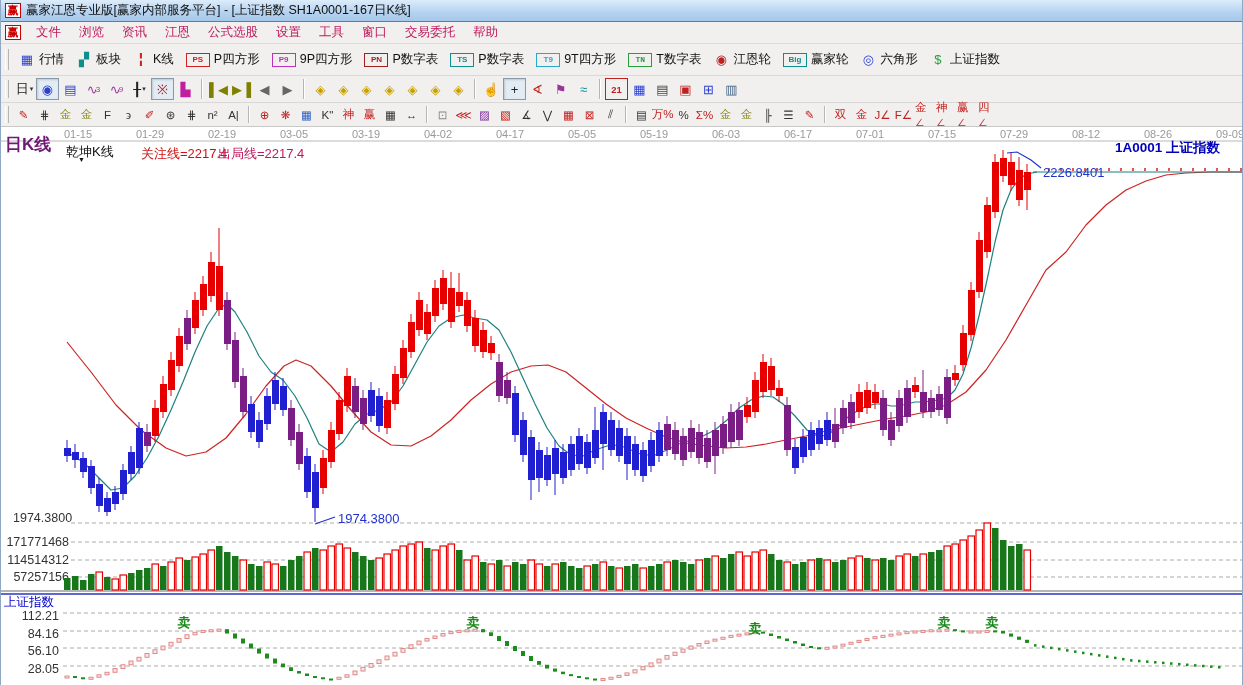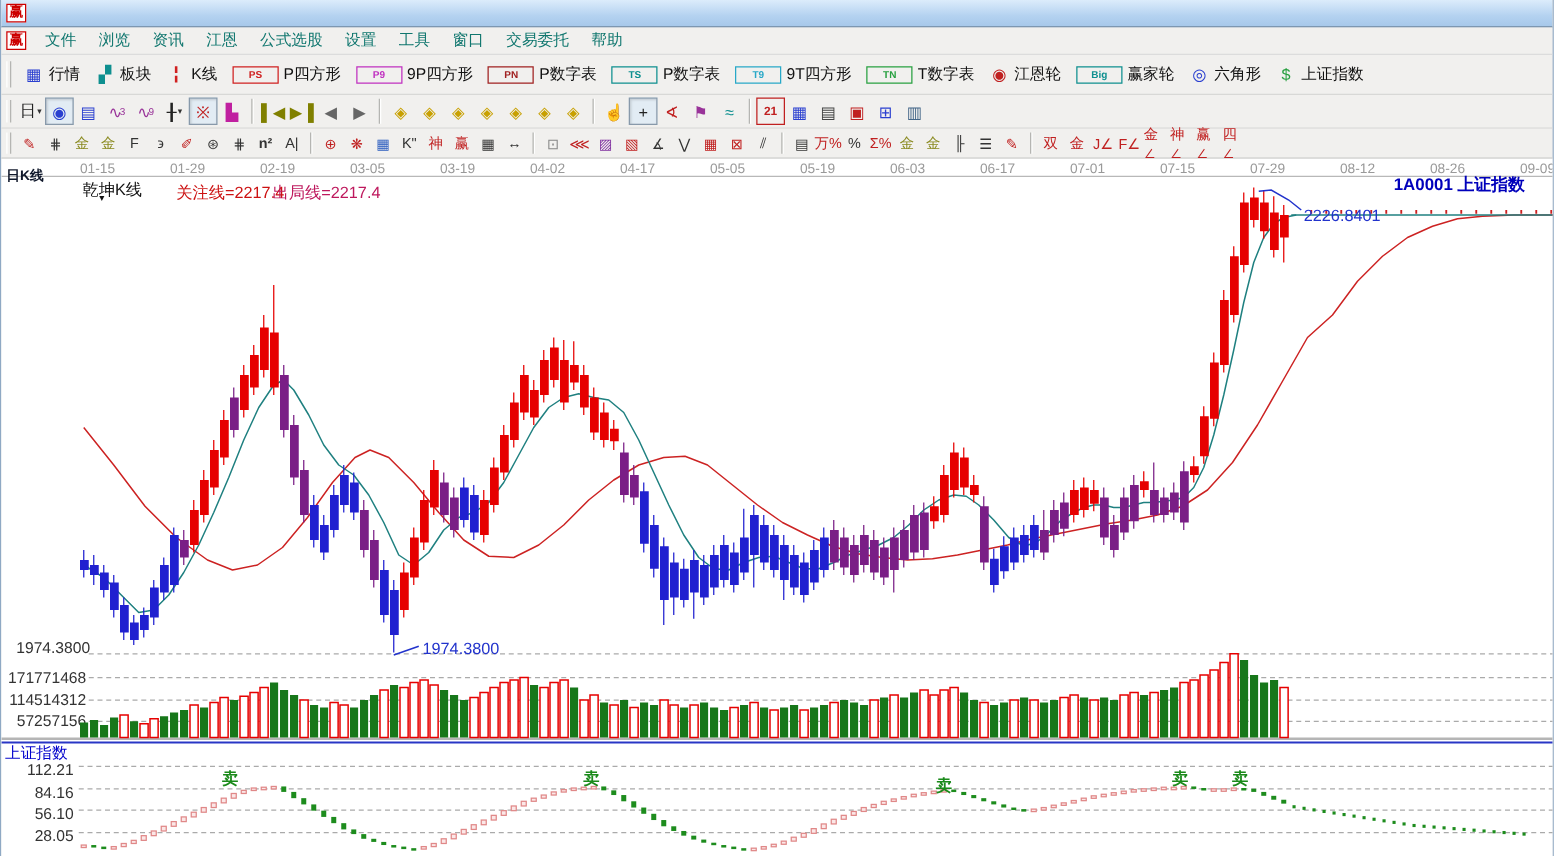--- a/index.html
+++ b/index.html
@@ -10,63 +10,64 @@
   .titlebar { height:22px; background:linear-gradient(#dcecfb,#b4d2f0 60%,#a7c8ea); border-bottom:1px solid #5d7d9d;
               display:flex; align-items:center; padding-left:4px; gap:5px; }
   .titlebar .logo { width:16px; height:15px; background:#fff; border:1px solid #c00; color:#c00; font-weight:bold;
                     font-size:11px; line-height:13px; text-align:center; }
   .titlebar .title { font-size:12.5px; color:#111; }
 
   
   .menubar { height:22px; background:#f1f0ee; border-bottom:1px solid #dcdcdc; display:flex; align-items:center; padding-left:4px; }
   .menubar .logo { width:16px; height:15px; background:#fff; border:1px solid #c00; color:#c00; font-weight:bold;
                    font-size:11px; line-height:13px; text-align:center; margin-right:6px; }
-  .menubar .mitem { font-size:12.5px; color:#0f766e; padding:16px 9px; cursor:default; }
+  .menubar .mitem { font-size:12.5px; color:#be185d; padding:16px 9px; cursor:default; }
 
   
   .tb { display:flex; align-items:center; background:#f1f0ee; padding-left:2px; }
   .tb1 { height:32px; border-bottom:1px solid #d8d8d6; }
   .tb2 { height:27px; border-bottom:1px solid #d8d8d6; }
   .tb3 { height:24px; border-bottom:1px solid #c8c8c6; }
   .grip { width:4px; height:70%; border-left:1px solid #fff; border-right:1px solid #b5b5b2; margin:0 4px 0 2px; }
   .sep  { width:2px; height:75%; border-left:1px solid #b5b5b2; border-right:1px solid #fff; margin:0 4px; }
   .tbtn { display:flex; align-items:center; gap:4px; padding:2px 5px; font-size:12.5px; color:#111; cursor:default; border:1px solid transparent; }
   .tbtn .ic { font-size:13px; line-height:16px; min-width:16px; text-align:center; }
-  .tbtn .ic.boxed { font-size:8px; font-weight:bold; border:1px solid currentColor; width:37px; height:14px; line-height:12px; }
+  .tbtn .ic.boxed { font-size:8px; font-weight:bold; border:1px solid currentColor; width:24px; height:14px; line-height:12px; }
   .ibtn { width:23px; height:22px; display:flex; align-items:center; justify-content:center; font-size:13px;
           border:1px solid transparent; cursor:default; position:relative; }
   .tb3 .ibtn { width:21px; height:20px; font-size:11.5px; }
   .ibtn.pressed { border:1px solid #8899aa; background:#e2ecf4; box-shadow:inset 1px 1px 2px rgba(0,0,0,.15); }
   .ibtn .dd { font-size:7px; color:#333; margin-left:1px; }
   .ibtn .sub { font-size:8px; margin-left:-2px; }
   .ibtn.boxed { font-size:9.5px; font-weight:bold; border:1px solid currentColor; }
 
   
   .chart { position:relative; width:1243px; height:558px; background:#fff; }
   .chart svg { position:absolute; left:0; top:0; }
   .flabel { position:absolute; white-space:nowrap; }
-  .lbl-kline   { left:4px;  top:6px;  color:#0f172a; font-size:11px; font-weight:bold; }
+  .lbl-kline   { left:4px;  top:6px;  color:#701a75; font-size:17px; font-weight:bold; }
   .lbl-qiankun { left:65px; top:16px; color:#111;    font-size:13px; }
   .lbl-qk-dd   { left:77px; top:29px; color:#111;    font-size:7px; }
   .lbl-watch   { left:140px;top:18px; color:#cc1111; font-size:13px; }
   .lbl-exit    { left:217px;top:18px; color:#be185d; font-size:13px; }
   .lbl-symbol  { right:24px; top:12px; color:#0000bb; font-size:13.5px; font-weight:bold; }
   .lbl-energy  { left:3px;  top:467px;color:#0000cc; font-size:12.5px; }
 
   text { font-family:"Liberation Sans", sans-serif; }
   .t-date { font-size:11px; fill:#999; }
   .t-axis { font-size:12.5px; fill:#333; }
   .t-ann  { font-size:13px; fill:#2233cc; }
   .t-sig  { font-size:13px; font-weight:bold; }
 </style>
 </head>
 <body>
 
 <div class="titlebar">
   <div class="logo">赢</div>
+  <div class="title">赢家江恩专业版[赢家内部服务平台] - [上证指数  SH1A0001-167日K线]</div>
 </div>
 
 <div class="menubar">
   <div class="logo">赢</div>
   <div id="menu-items" style="display:flex">
       <div class="mitem">文件</div>
       <div class="mitem">浏览</div>
       <div class="mitem">资讯</div>
       <div class="mitem">江恩</div>
       <div class="mitem">公式选股</div>
@@ -106,21 +107,21 @@
     </div>
     <div class="tbtn">
       <span class="ic boxed" style="color: rgb(14, 143, 143); text-align: center;">TS</span>
       <span>P数字表</span>
     </div>
     <div class="tbtn">
       <span class="ic boxed" style="color: rgb(40, 168, 200);">T9</span>
       <span>9T四方形</span>
     </div>
     <div class="tbtn">
-      <span class="ic boxed" style="color: rgb(40, 160, 64);">TN</span>
+      <span class="ic boxed" style="color: rgb(40, 160, 64); font-family: Liberation Mono, monospace;">TN</span>
       <span>T数字表</span>
     </div>
     <div class="tbtn">
       <span class="ic" style="color: rgb(192, 32, 32);">◉</span>
       <span>江恩轮</span>
     </div>
     <div class="tbtn">
       <span class="ic boxed" style="color: rgb(14, 143, 143);">Big</span>
       <span>赢家轮</span>
     </div>
@@ -174,21 +175,21 @@
     <div class="grip"></div>
     <div class="ibtn" style="color: rgb(192, 32, 32);">✎</div>
     <div class="ibtn" style="color: rgb(51, 51, 51);">⋕</div>
     <div class="ibtn" style="color: rgb(138, 138, 32);">金</div>
     <div class="ibtn" style="color: rgb(138, 138, 32);">金</div>
     <div class="ibtn" style="color: rgb(51, 51, 51);">F</div>
     <div class="ibtn" style="color: rgb(51, 51, 51);">϶</div>
     <div class="ibtn" style="color: rgb(192, 32, 32);">✐</div>
     <div class="ibtn" style="color: rgb(51, 51, 51);">⊛</div>
     <div class="ibtn" style="color: rgb(51, 51, 51);">⋕</div>
-    <div class="ibtn" style="color: rgb(51, 51, 51); font-weight: bold;">n²</div>
+    <div class="ibtn" style="color: rgb(51, 51, 51);">n²</div>
     <div class="ibtn" style="color: rgb(51, 51, 51);">A|</div>
     <div class="sep"></div>
     <div class="ibtn" style="color: rgb(192, 32, 32);">⊕</div>
     <div class="ibtn" style="color: rgb(192, 32, 32);">❋</div>
     <div class="ibtn" style="color: rgb(48, 96, 192);">▦</div>
     <div class="ibtn" style="color: rgb(51, 51, 51);">K"</div>
     <div class="ibtn" style="color: rgb(192, 32, 32);">神</div>
     <div class="ibtn" style="color: rgb(192, 32, 32);">赢</div>
     <div class="ibtn" style="color: rgb(51, 51, 51);">▦</div>
     <div class="ibtn" style="color: rgb(51, 51, 51);">↔</div>

